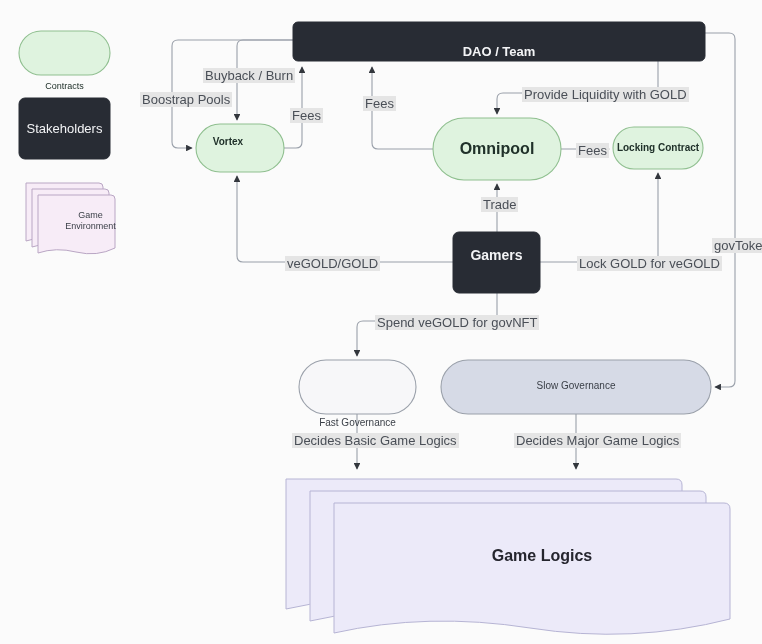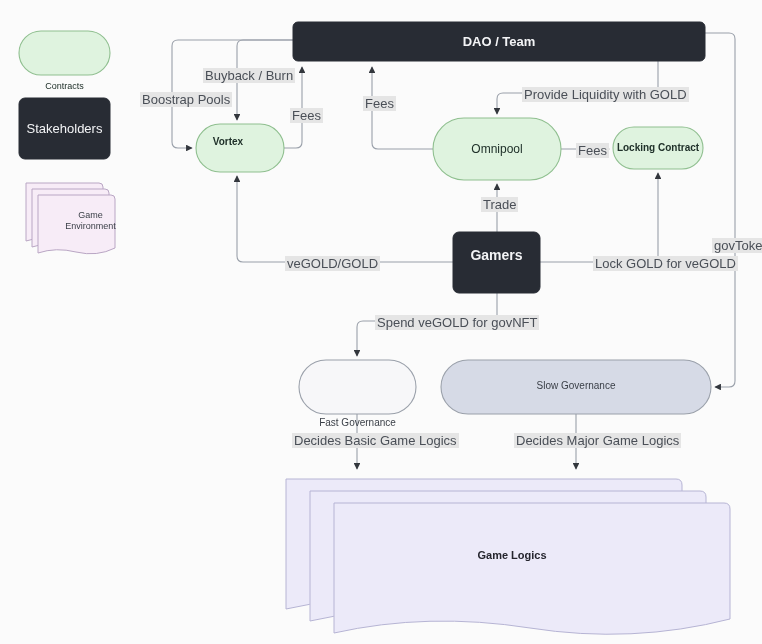--- a/index.html
+++ b/index.html
@@ -96,53 +96,53 @@
     </g>
   </g>
 </svg>
 
 <div class="node-label lbl-green" style="left:19px;top:31px;width:91px;height:44px;font-size:9px;margin-top:33px;">Contracts</div>
 
 <div class="node-label lbl-dark" style="left:19px;top:98px;width:91px;height:61px;font-size:13px;">Stakeholders</div>
 
 <div class="node-label lbl-gray" style="left:52px;top:195px;width:77px;height:52px;font-size:9px;">Game Environment</div>
 
-<div class="node-label lbl-dark" style="left:293px;top:22px;width:412px;height:39px;font-size:13px;font-weight:bold;">DAO / Team</div>
+<div class="node-label lbl-dark" style="left:293px;top:32px;width:412px;height:39px;font-size:13px;font-weight:bold;">DAO / Team</div>
 
 <div class="node-label lbl-green" style="left:184px;top:124px;width:88px;height:36px;font-size:10px;font-weight:bold;">Vortex</div>
 
-<div class="node-label lbl-green" style="left:433px;top:118px;width:128px;height:62px;font-size:12px;font-weight:normal;">Omnipool</div>
+<div class="node-label lbl-green" style="left:433px;top:118px;width:128px;height:62px;font-size:16px;font-weight:bold;">Omnipool</div>
 
 <div class="node-label lbl-green" style="left:613px;top:127px;width:90px;height:42px;font-size:10px;font-weight:bold;">Locking Contract</div>
 
 <div class="node-label lbl-dark" style="left:453px;top:232px;width:87px;height:47px;font-size:14px;font-weight:bold;">Gamers</div>
 
 <div class="node-label lbl-gray" style="left:299px;top:360px;width:117px;height:54px;font-size:10px;margin-top:36px;">Fast Governance</div>
 
 <div class="node-label lbl-gray" style="left:441px;top:360px;width:270px;height:52px;font-size:10px;">Slow Governance</div>
 
-<div class="node-label lbl-lav" style="left:314px;top:503px;width:396px;height:105px;font-size:11px;font-weight:bold;">Game Logics</div>
+<div class="node-label lbl-lav" style="left:344px;top:503px;width:396px;height:105px;font-size:16px;font-weight:bold;">Game Logics</div>
 
 <div class="edge-label" style="left:140px;top:92px;">Boostrap Pools</div>
 
 <div class="edge-label" style="left:203px;top:68px;">Buyback / Burn</div>
 
 <div class="edge-label" style="left:290px;top:108px;">Fees</div>
 
 <div class="edge-label" style="left:363px;top:96px;">Fees</div>
 
 <div class="edge-label" style="left:522px;top:87px;">Provide Liquidity with GOLD</div>
 
 <div class="edge-label" style="left:576px;top:143px;">Fees</div>
 
 <div class="edge-label" style="left:481px;top:197px;">Trade</div>
 
 <div class="edge-label" style="left:285px;top:256px;">veGOLD/GOLD</div>
 
-<div class="edge-label" style="left:593px;top:256px;">Lock GOLD for veGOLD</div>
+<div class="edge-label" style="left:577px;top:256px;">Lock GOLD for veGOLD</div>
 
 <div class="edge-label" style="left:375px;top:315px;">Spend veGOLD for govNFT</div>
 
 <div class="edge-label" style="left:712px;top:238px;">govToken</div>
 
 <div class="edge-label" style="left:292px;top:433px;">Decides Basic Game Logics</div>
 
 <div class="edge-label" style="left:514px;top:433px;">Decides Major Game Logics</div>
 
 </body></html>

